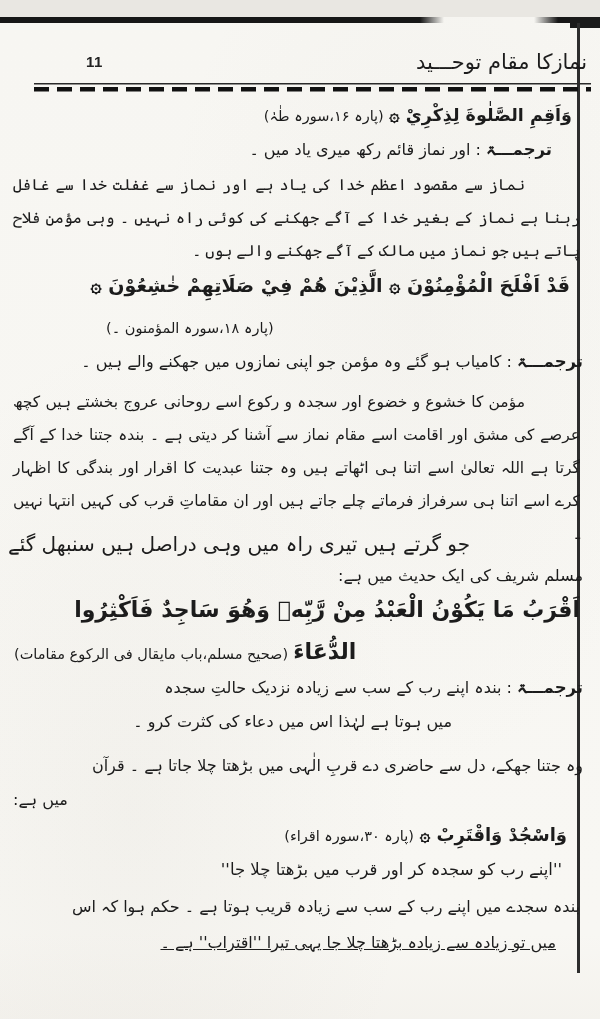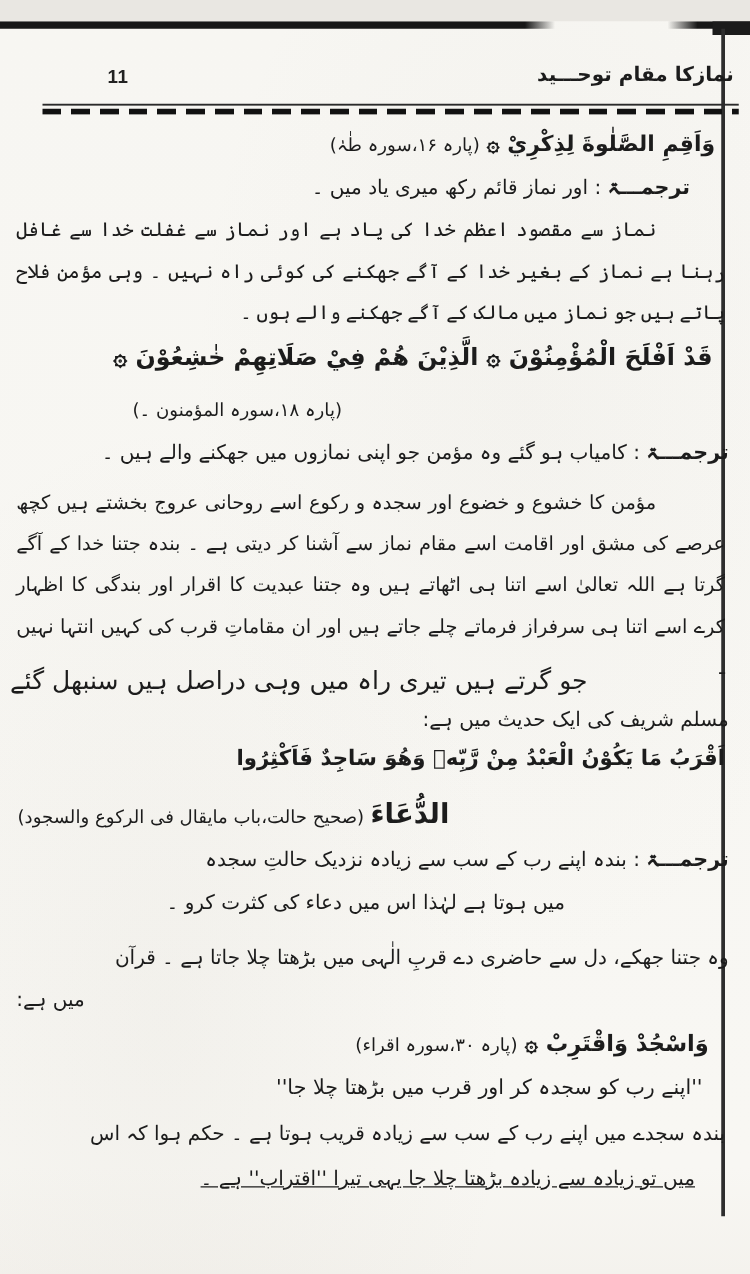--- a/index.html
+++ b/index.html
@@ -15,42 +15,42 @@
   
   .top-bar{position:absolute;top:0;left:0;width:100%;height:6px;
     background:linear-gradient(90deg,#171717 0%,#171717 70%,rgba(23,23,23,0) 74%,rgba(23,23,23,0) 89%,#171717 93%,#171717 100%);}
   .corner-patch{position:absolute;top:0;right:0;width:30px;height:11px;background:#1b1b1b;}
   .spine-line{position:absolute;top:6px;left:577px;width:2.5px;height:950px;background:#2d2d2d;}
   .bottom-shadow{position:absolute;bottom:0;left:0;width:100%;height:16px;
     background:linear-gradient(180deg,rgba(110,105,98,0),rgba(110,105,98,.22));}
   
   .page-num{position:absolute;top:36px;left:86px;direction:ltr;
     font:bold 15px "Liberation Sans",sans-serif;letter-spacing:.5px;color:#222;}
-  .chapter-title{position:absolute;top:33px;right:13px;font-size:16px;font-weight:bold;white-space:nowrap;}
+  .chapter-title{position:absolute;top:33px;right:13px;font-size:21px;font-weight:normal;white-space:nowrap;}
   .header-rule{position:absolute;top:66px;left:34px;right:9px;height:9px;
     background:
       linear-gradient(#2a2a2a,#2a2a2a) 0 0/100% 1.5px no-repeat,
       repeating-linear-gradient(90deg,#111 0 15px,rgba(0,0,0,0) 15px 23px) 0 3.5px/100% 4.5px no-repeat;}
   
   .ln{position:absolute;white-space:nowrap;direction:rtl;font-size:16px;color:#1c1c1c;}
   .ar{font-weight:bold;}
   .ref{font-size:14.5px;font-weight:normal;}
   .lbl{font-weight:bold;font-size:16.5px;}
   .para{position:absolute;direction:rtl;text-align:justify;font-size:15.5px;line-height:33px;color:#1c1c1c;}
   .indent{text-indent:55px;}
   .v1{top:88px;right:28px;font-size:17.5px;}
   .t1{top:123px;right:48px;}
   .p1{top:151px;right:20px;left:13px;font-family:Liberation Serif, serif;}
   .v2{top:257px;right:30px;font-size:19px;}
   .v2ref{top:303px;left:106px;}
   .t2{top:335px;right:17px;}
   .p2{top:369px;right:20px;left:13px;}
   .couplet{top:515px;right:130px;left:60px;text-align:center;white-space:nowrap;font-size:20px;position:absolute;direction:rtl;}
   .hintro{top:549px;right:17px;}
-  .h1{top:580px;right:20px;font-size:17px;}
+  .h1{top:580px;right:20px;font-size:22px;}
   .h2{top:622px;left:14px;}
   .h2 .ar{font-size:22px;}
   .t3a{top:661px;right:17px;}
   .t3b{top:695px;right:148px;}
   .p3a{top:739px;right:17px;}
   .p3b{top:773px;left:13px;}
   .v3{top:807px;right:33px;font-size:18px;}
   .v3t{top:843px;right:38px;font-size:16.5px;text-align:right;}
   .p4a{top:880px;right:20px;}
   .p4b{top:916px;right:44px;text-decoration:underline;}
@@ -88,21 +88,21 @@
   </div>
 
   <div class="para p2 indent">مؤمن کا خشوع و خضوع اور سجدہ و رکوع اسے روحانی عروج بخشتے ہیں کچھ عرصے کی مشق اور اقامت اسے مقام نماز سے آشنا کر دیتی ہے ۔ بندہ جتنا خدا کے آگے گرتا ہے اللہ تعالیٰ اسے اتنا ہی اٹھاتے ہیں وہ جتنا عبدیت کا اقرار اور بندگی کا اظہار کرے اسے اتنا ہی سرفراز فرماتے چلے جاتے ہیں اور ان مقاماتِ قرب کی کہیں انتہا نہیں ـ</div>
 
   <div class="couplet">جو گرتے ہیں تیری راہ میں وہی دراصل ہیں سنبھل گئے</div>
 
   <div class="ln hintro">مسلم شریف کی ایک حدیث میں ہے:</div>
   <div class="ln h1 ar">اَقْرَبُ مَا يَكُوْنُ الْعَبْدُ مِنْ رَّبِّهٖ وَهُوَ سَاجِدٌ فَاَكْثِرُوا</div>
   <div class="ln h2">
     <span class="ar">الدُّعَاءَ</span>
-    <span class="ref">(صحیح حالت،باب مایقال فی الرکوع والسجود)</span>
+    <span class="ref">(صحیح مسلم،باب مایقال فی الرکوع مقامات)</span>
   </div>
   <div class="ln t3a">
     <span class="lbl">ترجمـــۃ</span>
     <span>: بندہ اپنے رب کے سب سے زیادہ نزدیک حالتِ سجدہ</span>
   </div>
   <div class="ln t3b">میں ہوتا ہے لہٰذا اس میں دعاء کی کثرت کرو ۔</div>
 
   <div class="ln p3a">وہ جتنا جھکے، دل سے حاضری دے قربِ الٰہی میں بڑھتا چلا جاتا ہے ۔ قرآن</div>
   <div class="ln p3b">میں ہے:</div>
 

